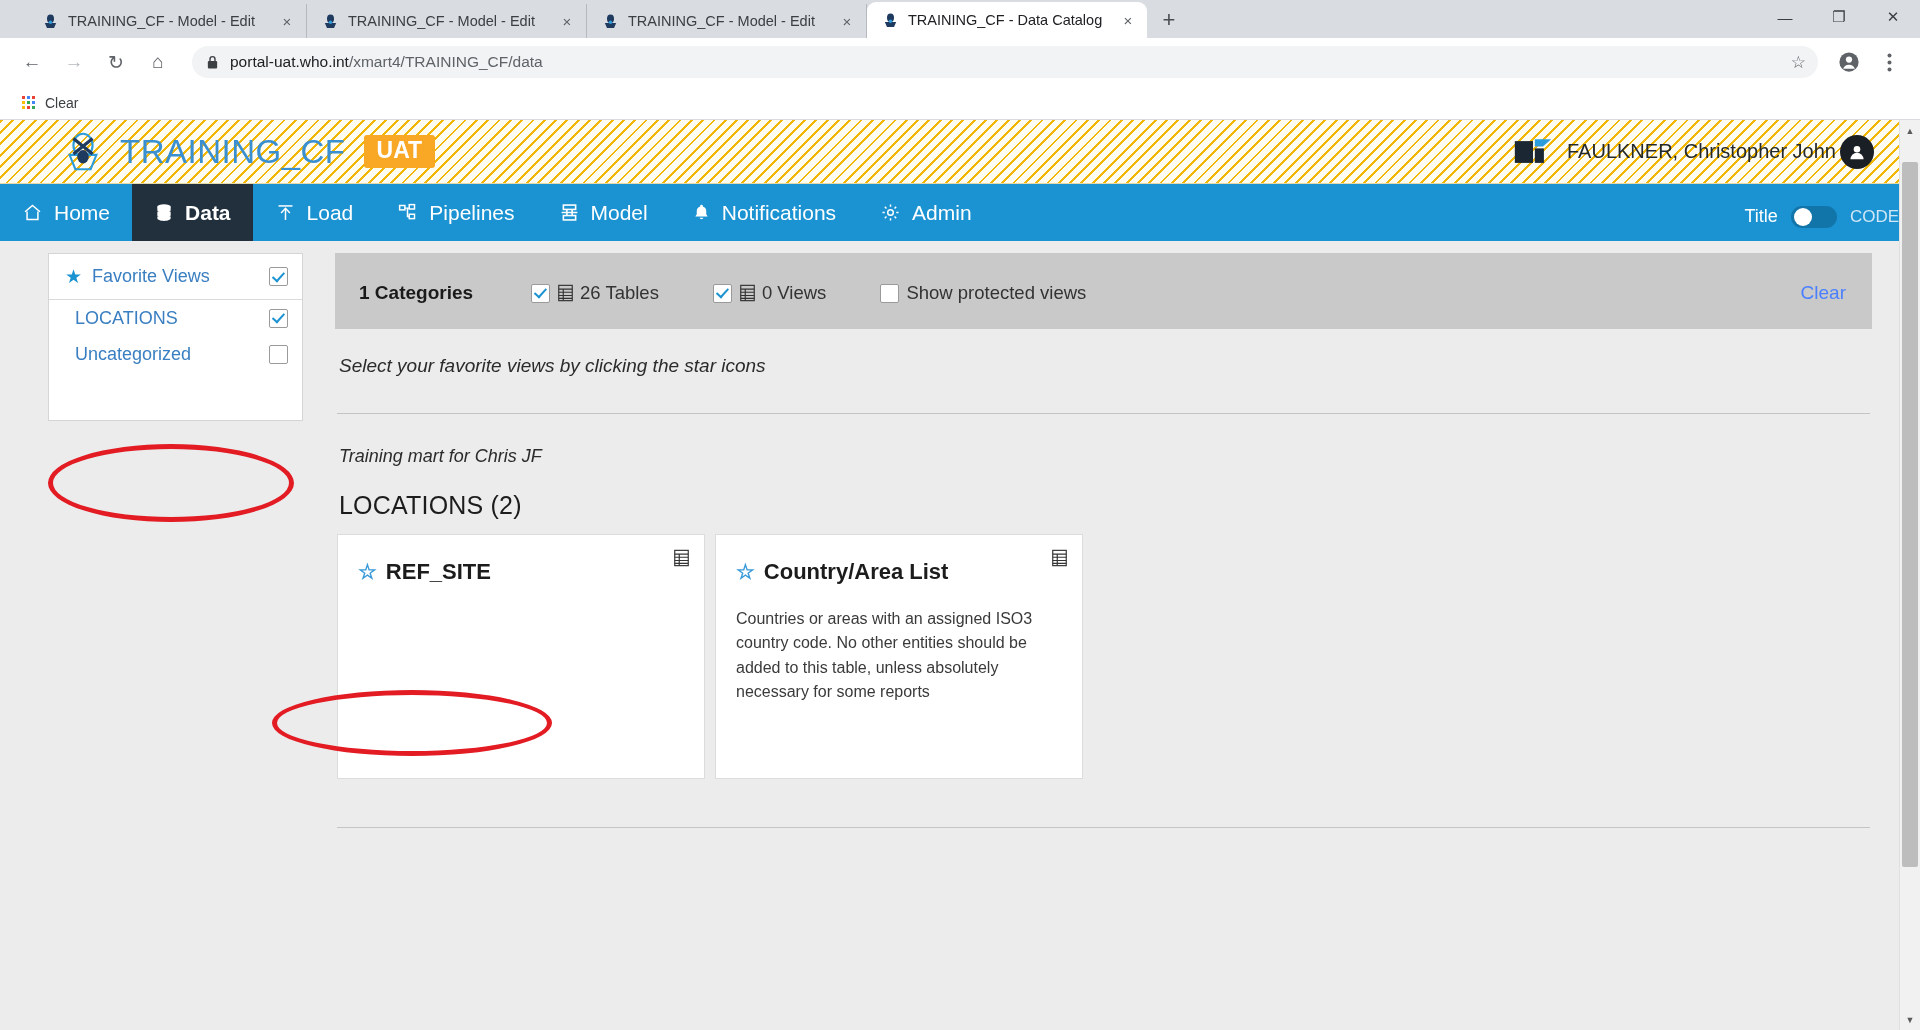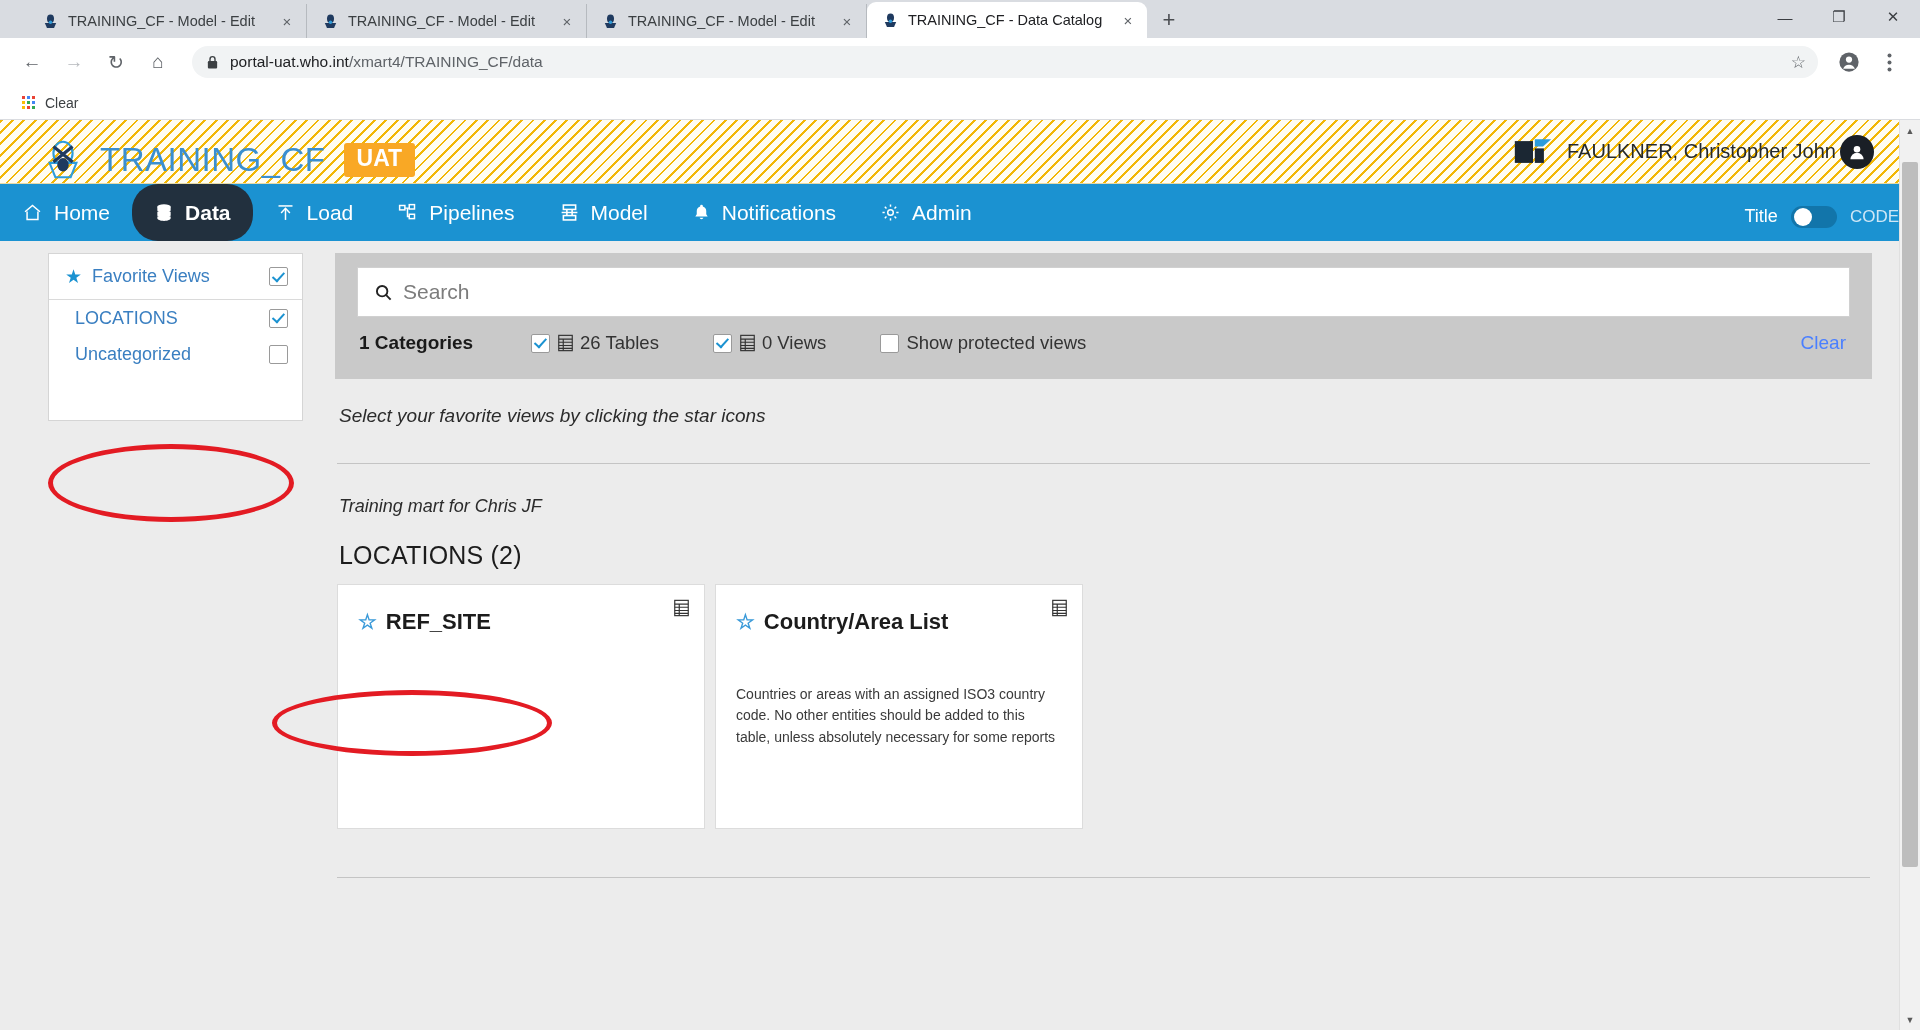--- a/index.html
+++ b/index.html
@@ -133,22 +133,22 @@
     width: 1920px;
     height: calc(1030px - 38px - 48px - 34px);
     background: #ececec;
     overflow: hidden;
   }
 
   
   .app-header {
     height: 64px;
     position: relative;
-    display: flex; align-items: flex-end;
-    padding: 0 0 0 40px;
+    display: flex; align-items: center;
+    padding: 0 0 0 60px;
     background-color: #fffdf2;
     background-image: repeating-linear-gradient(
       -45deg,
       #f2b705 0px, #f2b705 2px,
       rgba(255,255,255,0) 2px, rgba(255,255,255,0) 8px
     );
     border-bottom: 1px solid #e4d9a8;
     overflow: hidden;
   }
   .brand { display: flex; align-items: center; }
@@ -186,21 +186,20 @@
     background: #1b92d1;
     display: flex; align-items: stretch;
     position: relative;
   }
   .nav-item {
     display: flex; align-items: center;
     padding: 0 22px;
     color: #ffffff;
     font-size: 21px;
     white-space: nowrap;
-    border-radius: 26px;
   }
   .nav-item .nav-ico { margin-right: 11px; display: flex; align-items: center; }
   .nav-item.active { background: #22303e; font-weight: bold; }
   .nav-right {
     position: absolute; right: 0; top: 8px; bottom: 0;
     display: flex; align-items: center;
     padding-right: 21px;
     justify-content: flex-end;
   }
   .toggle-label { font-size: 18px; color: #e7f3fb; }
@@ -345,22 +344,22 @@
   }
   .card-head {
     display: flex; align-items: center;
     font-size: 22px;
     font-weight: bold;
     color: #1c1c1c;
     margin-top: 6px;
   }
   .card-star { color: #3a9ad9; margin-right: 9px; font-size: 21px; display: flex; }
   .card-desc {
-    margin-top: 49px;
-    font-size: 14px;
+    margin-top: 22px;
+    font-size: 16px;
     line-height: 1.52;
     color: #3a3a3a;
     max-height: 112px;
     overflow: hidden;
     position: relative;
   }
   .bottom-divider { height: 1px; background: #c4c4c4; margin-top: 48px; }
 
   
   .annot {
@@ -647,29 +646,20 @@
       </div>
       <div class="side-row sub">
         <span class="lbl">Uncategorized</span>
         <span class="cb"></span>
       </div>
     </div>
 
     <div class="main">
 
       <div class="filter-panel">
-        <div class="searchbox">
-          <span class="search-ico">
-            <svg width="19" height="19" viewBox="0 0 24 24" fill="none" stroke="#222" stroke-width="2.4">
-                <circle cx="10.3" cy="10.3" r="6.6"></circle>
-                <path d="M15.4 15.4 L21 21"></path>
-              </svg>
-          </span>
-          <span class="search-ph">Search</span>
-        </div>
 
         <div class="filter-row">
           <span class="cat-count">1 Categories</span>
 
           <span class="filter-chk">
             <span class="cb checked"></span>
             <span class="tbl-ico">
               <svg width="17" height="18" viewBox="0 0 18 20" fill="none" stroke="#333" stroke-width="1.3">
                   <rect x="1.5" y="1.5" width="15" height="17"></rect>
                   <path d="M1.5 5.6h15M1.5 9.2h15M1.5 12.8h15M1.5 16h15M6.5 5.6v12.9"></path>

